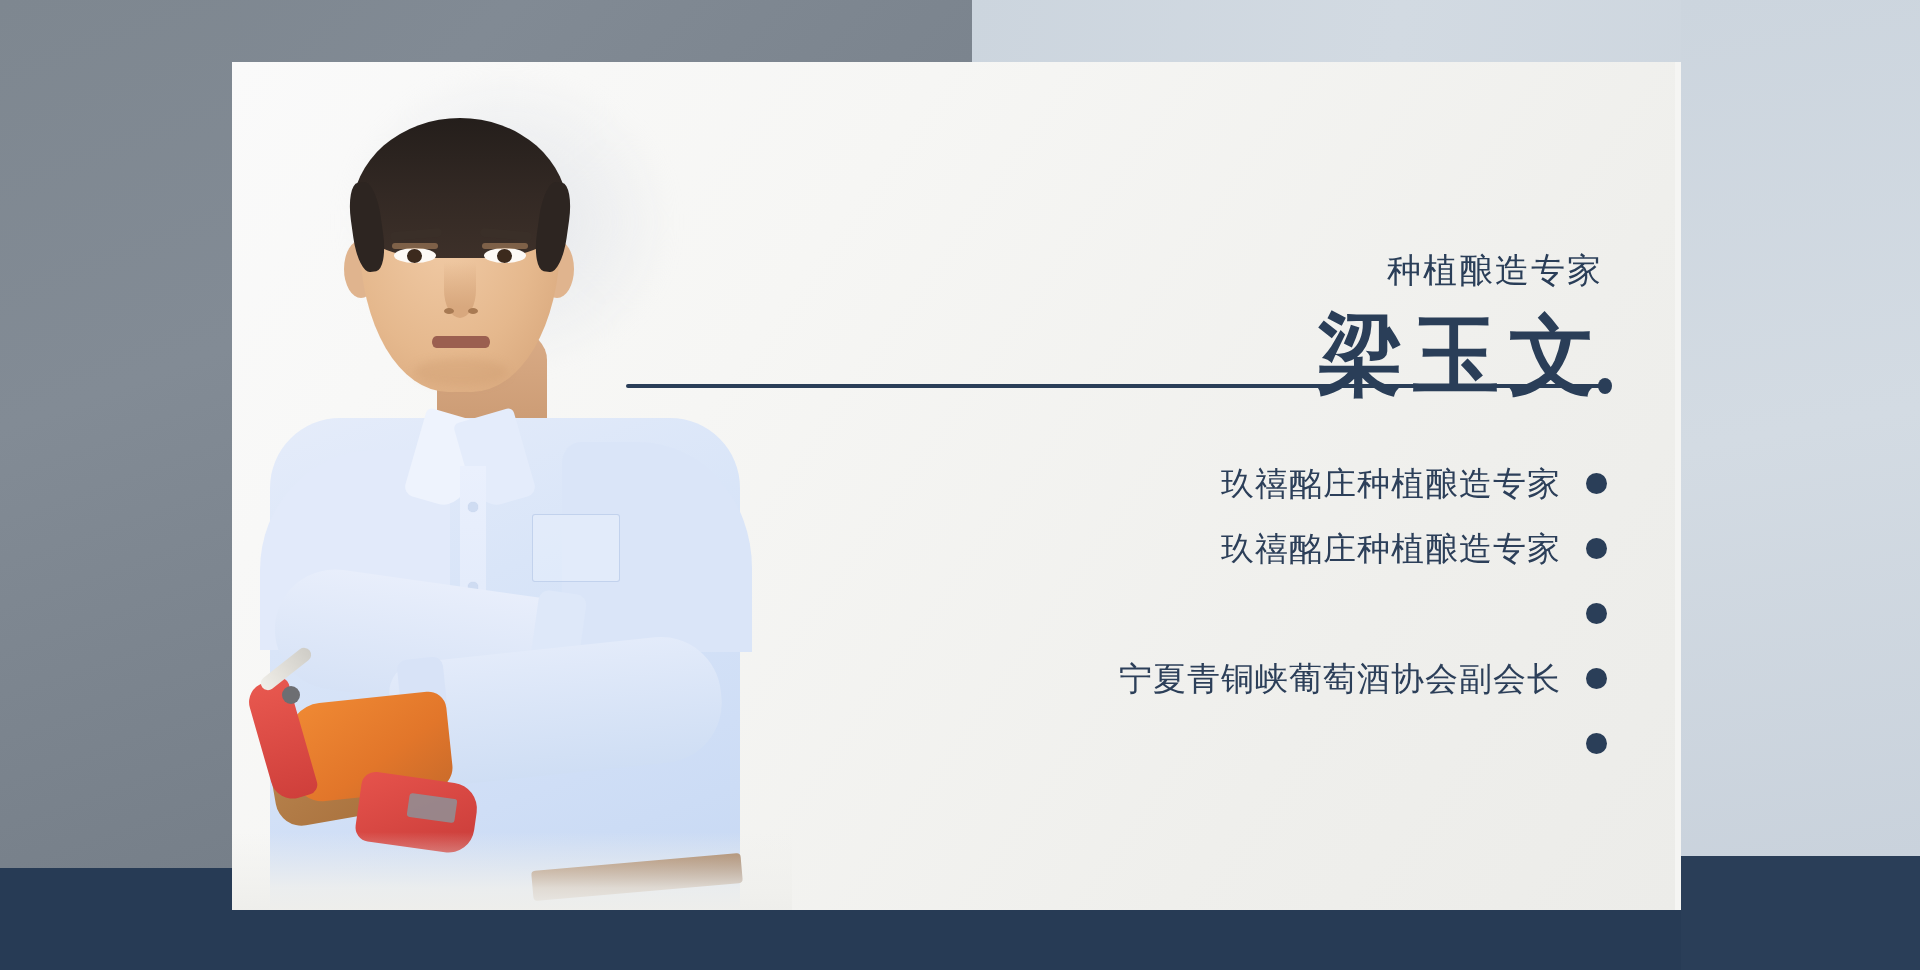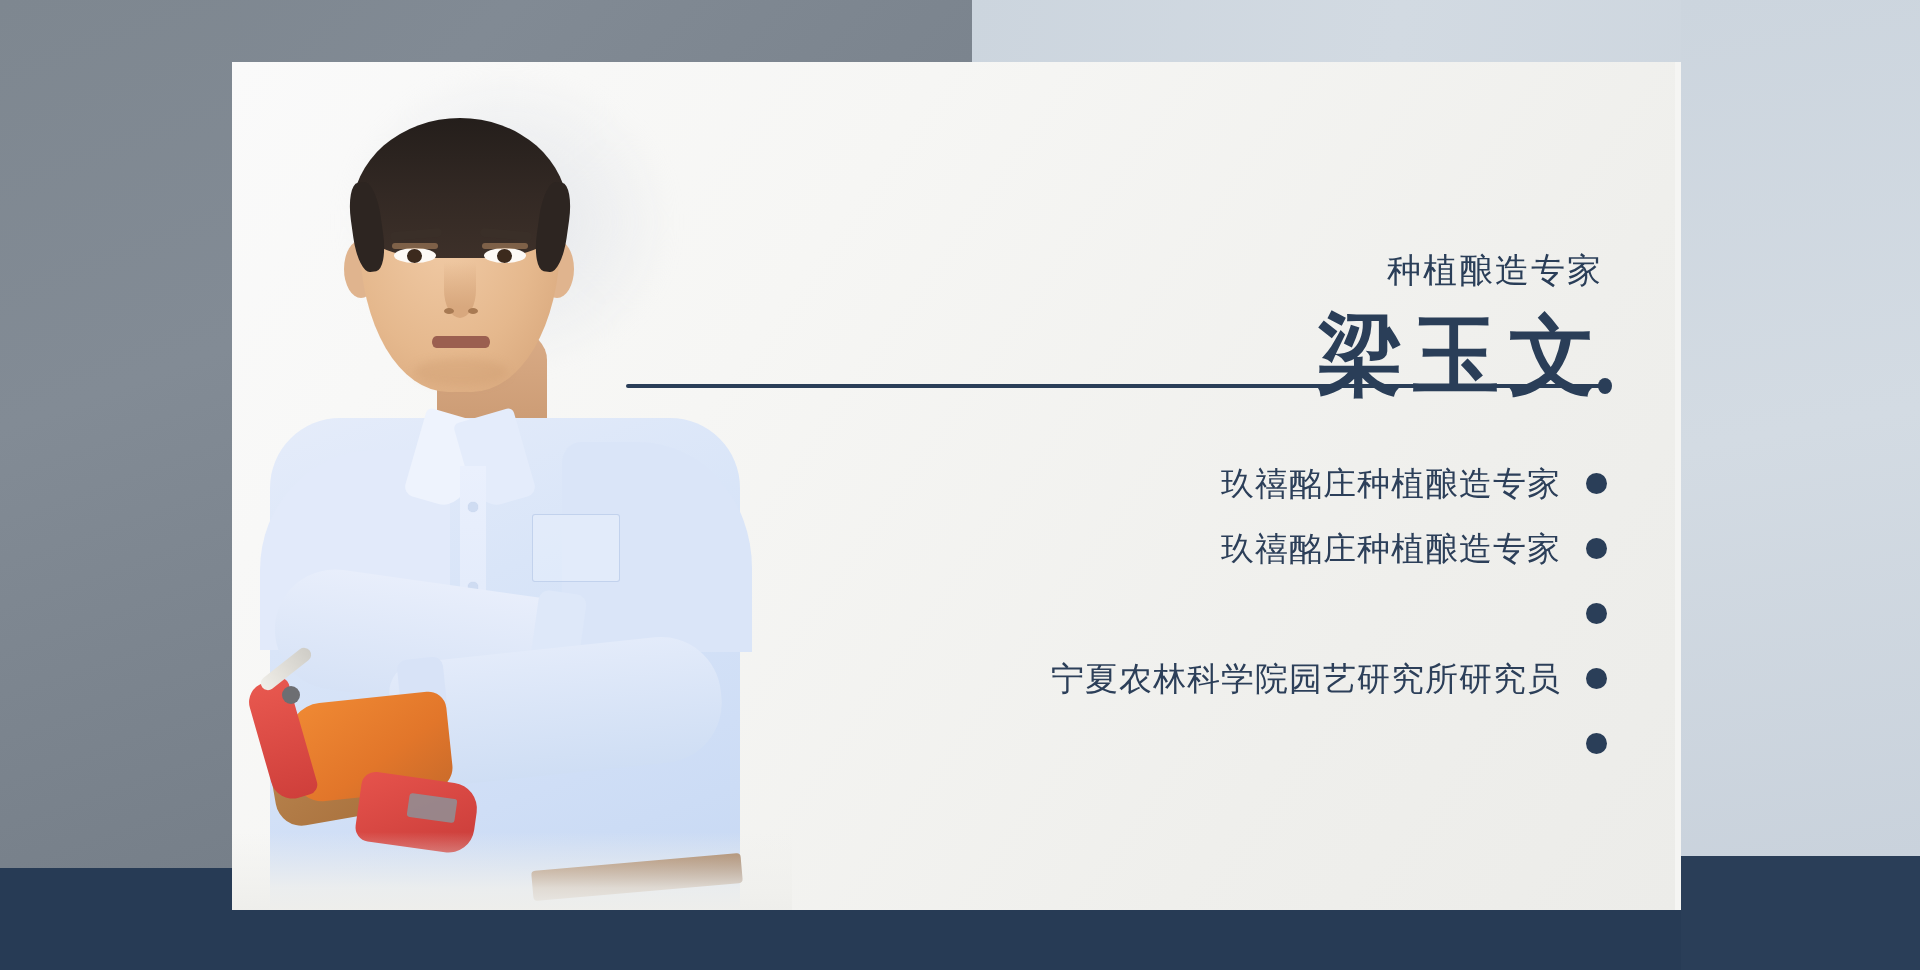--- a/index.html
+++ b/index.html
@@ -285,21 +285,21 @@
         <span class="cred-dot"></span>
       </div>
       <div class="cred-row">
         <span class="cred-text">玖禧酩庄种植酿造专家</span>
         <span class="cred-dot"></span>
       </div>
       <div class="cred-row">
         <span class="cred-dot"></span>
       </div>
       <div class="cred-row">
-        <span class="cred-text">宁夏农林科学院园艺研究所研究员</span>
+        <span class="cred-text">宁夏青铜峡葡萄酒协会副会长</span>
         <span class="cred-dot"></span>
       </div>
       <div class="cred-row">
         <span class="cred-dot"></span>
       </div>
     </div>
 
   </div>
 </div>
 

